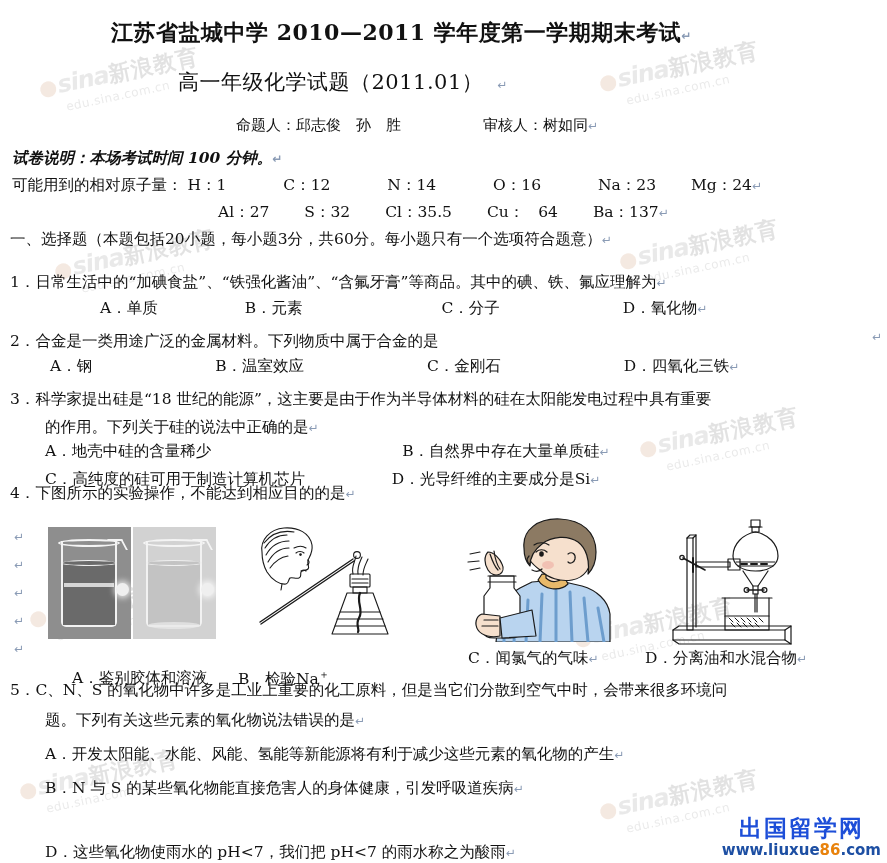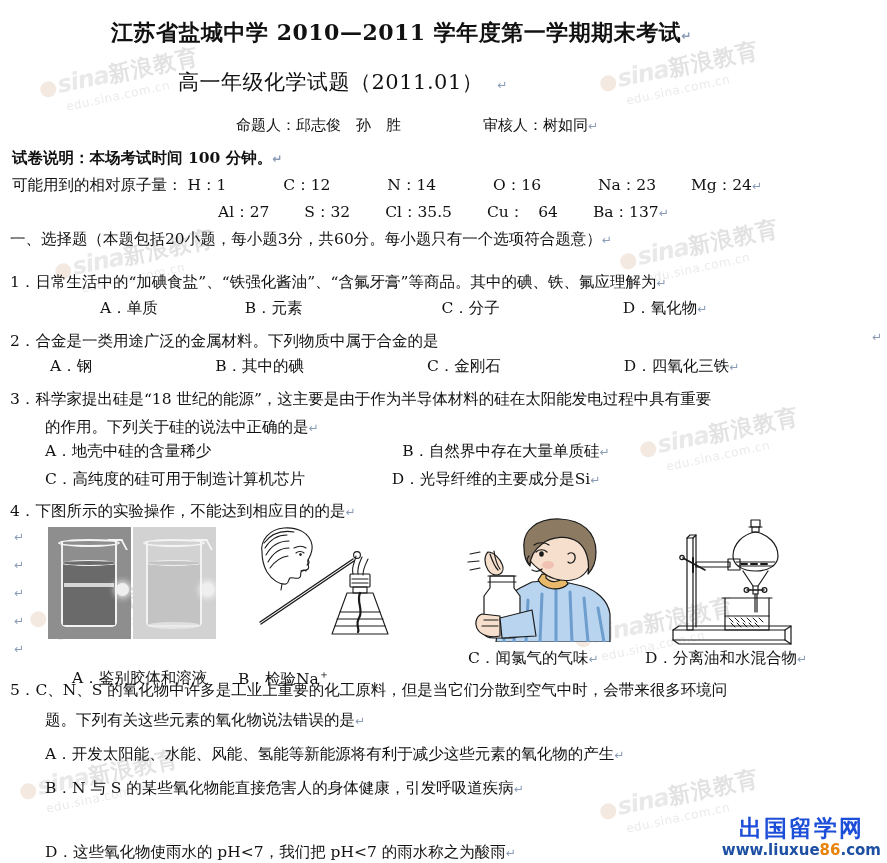--- a/index.html
+++ b/index.html
@@ -301,21 +301,21 @@
     <span class="wm-row1"><span class="wm-dot"></span><span class="wm-sina">sina</span><span class="wm-cn">新浪教育</span></span>
     <span class="wm-row2"><span class="wm-url">edu.sina.com.cn</span></span>
   </div>
 
   <div class="line title1" style="left:111px; top:18px;"><span>江苏省盐城中学 2010—2011 学年度第一学期期末考试</span><span class="pilcrow">↵</span></div>
 
   <div class="line title2" style="left:178px; top:68px;"><span>高一年级化学试题（2011.01）</span><span class="sp-sm"></span><span class="pilcrow">↵</span></div>
 
   <div class="line authors" style="left:236px; top:116px;text-align:center;"><span>命题人：</span><span>邱志俊　孙　胜</span><span class="sp-lg"></span><span class="sp-md"></span><span>审核人：</span><span>树如同</span><span class="pilcrow">↵</span></div>
 
-  <div class="line body-txt bold" style="left:12px; top:145px;"><span>试卷说明：</span><span>本场考试时间 100 分钟。</span><span class="pilcrow">↵</span></div>
+  <div class="line body-txt bold" style="left:12px; top:145px;font-style:italic;"><span>试卷说明：</span><span>本场考试时间 100 分钟。</span><span class="pilcrow">↵</span></div>
 
   <div class="line body-txt" style="left:12px; top:172px;">
     <span>可能用到的相对原子量：</span>
     <span><span>H</span>：<span>1</span></span><span class="sp-lg"></span>
     <span><span>C</span>：<span>12</span></span><span class="sp-lg"></span>
     <span><span>N</span>：<span>14</span></span><span class="sp-lg"></span>
     <span><span>O</span>：<span>16</span></span><span class="sp-lg"></span>
     <span><span>Na</span>：<span>23</span></span><span class="sp-md"></span>
     <span><span>Mg</span>：<span>24</span></span><span class="pilcrow">↵</span>
   </div>
@@ -335,37 +335,37 @@
     <span class="opt"><span>A．</span><span>单质</span></span><span class="sp-lg"></span><span class="sp-md"></span>
     <span class="opt"><span>B．</span><span>元素</span></span><span class="sp-lg"></span><span class="sp-lg"></span><span class="sp-md"></span>
     <span class="opt"><span>C．</span><span>分子</span></span><span class="sp-lg"></span><span class="sp-lg"></span><span class="sp-sm"></span>
     <span class="opt"><span>D．</span><span>氧化物</span></span><span class="pilcrow">↵</span>
   </div>
 
   <div class="line q-txt" style="left:10px; top:327px;"><span>2．</span><span>合金是一类用途广泛的金属材料。下列物质中属于合金的是</span></div>
   <div class="line pilcrow" style="left:872px; top:330px;">↵</div>
   <div class="opts" style="left:50px; top:356px;">
     <span class="opt"><span>A．</span><span>钢</span></span><span class="sp-lg"></span><span class="sp-lg"></span><span class="sp-sm"></span>
-    <span class="opt"><span>B．</span><span>其中的碘</span></span><span class="sp-lg"></span><span class="sp-lg"></span><span class="sp-sm"></span>
+    <span class="opt"><span>B．</span><span>温室效应</span></span><span class="sp-lg"></span><span class="sp-lg"></span><span class="sp-sm"></span>
     <span class="opt"><span>C．</span><span>金刚石</span></span><span class="sp-lg"></span><span class="sp-lg"></span><span class="sp-sm"></span>
     <span class="opt"><span>D．</span><span>四氧化三铁</span></span><span class="pilcrow">↵</span>
   </div>
 
   <div class="line q-txt" style="left:10px; top:385px;"><span>3．</span><span>科学家提出硅是“18 世纪的能源”，这主要是由于作为半导体材料的硅在太阳能发电过程中具有重要</span></div>
   <div class="line q-txt" style="left:45px; top:413px;"><span>的作用。下列关于硅的说法中正确的是</span><span class="pilcrow">↵</span></div>
   <div class="opts" style="left:45px; top:441px;">
     <span class="opt"><span>A．</span><span>地壳中硅的含量稀少</span></span><span class="sp-lg"></span><span class="sp-lg"></span><span class="sp-lg"></span><span class="sp-md"></span>
     <span class="opt"><span>B．</span><span>自然界中存在大量单质硅</span></span><span class="pilcrow">↵</span>
   </div>
   <div class="opts" style="left:45px; top:469px;">
     <span class="opt"><span>C．</span><span>高纯度的硅可用于制造计算机芯片</span></span><span class="sp-lg"></span><span class="sp-md"></span>
     <span class="opt"><span>D．</span><span>光导纤维的主要成分是Si</span></span><span class="pilcrow">↵</span>
   </div>
 
-  <div class="line q-txt" style="left:10px; top:497px;"><span>4．</span><span>下图所示的实验操作，不能达到相应目的的是</span><span class="pilcrow">↵</span></div>
+  <div class="line q-txt" style="left:10px; top:479px;"><span>4．</span><span>下图所示的实验操作，不能达到相应目的的是</span><span class="pilcrow">↵</span></div>
 
   <div class="line pilcrow" style="left:14px; top:530px;">↵</div>
   <div class="line pilcrow" style="left:14px; top:558px;">↵</div>
   <div class="line pilcrow" style="left:14px; top:586px;">↵</div>
   <div class="line pilcrow" style="left:14px; top:614px;">↵</div>
   <div class="line pilcrow" style="left:14px; top:642px;">↵</div>
 
   <div class="fig-beakers">
     <div class="beaker-photo dark">
       <div class="bk-glass"></div>

